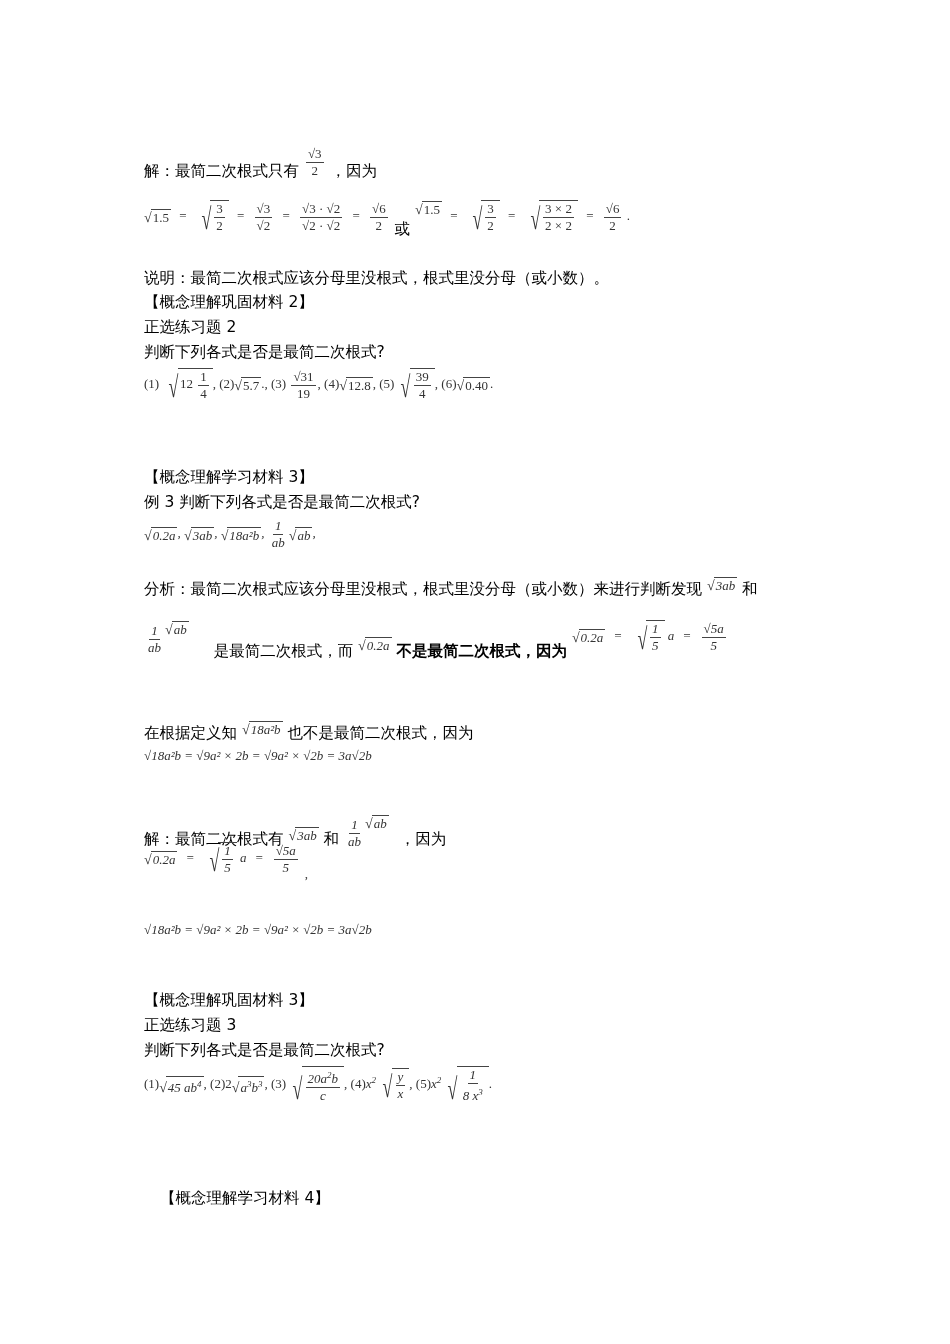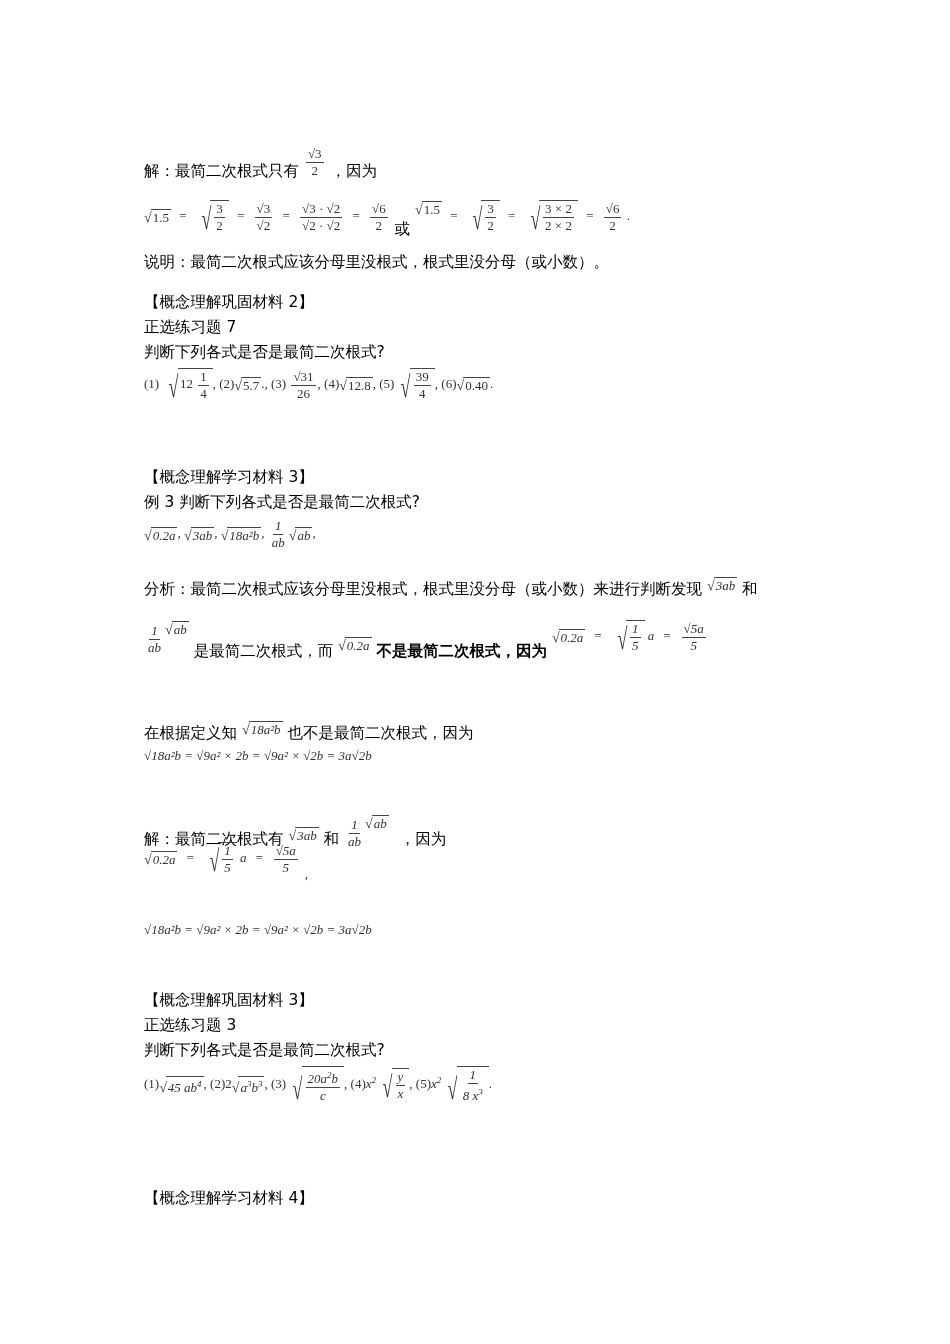--- a/index.html
+++ b/index.html
@@ -97,43 +97,43 @@
       </span>
     <span class="eq">=</span>
     <span class="frac">
         <span class="num">√<span>6</span></span>
         <span class="den">2</span>
       </span>
     <span>.</span>
   </span>
 </div>
 
-<div class="line" style="top:252px;">说明：最简二次根式应该分母里没根式，根式里没分母（或小数）。</div>
+<div class="line" style="top:268px;">说明：最简二次根式应该分母里没根式，根式里没分母（或小数）。</div>
 <div class="line" style="top:292px;">【概念理解巩固材料 2】</div>
-<div class="line" style="top:317px;">正选练习题 7</div>
+<div class="line" style="top:317px;">正选练习题 2</div>
 <div class="line" style="top:342px;">判断下列各式是否是最简二次根式?</div>
 
 <div class="line" style="top:368px; height:44px;">
   <span class="m">
     <span>(1)</span>
     <span class="sqrt">
         <span class="rad big">√</span>
         <span class="under">12 <span class="frac">
             <span class="num">1</span>
             <span class="den">4</span>
           </span></span>
       </span>,
     <span>(2)</span><span class="sqrt">
         <span class="rad">√</span>
         <span class="under">5.7</span>
       </span>.,
     <span>(3)</span>
     <span class="frac">
         <span class="num">√31</span>
-        <span class="den">26</span>
+        <span class="den">19</span>
       </span>,
     <span>(4)</span><span class="sqrt">
         <span class="rad">√</span>
         <span class="under">12.8</span>
       </span>,
     <span>(5)</span><span class="sqrt">
         <span class="rad big">√</span>
         <span class="under"><span class="frac">
             <span class="num">39</span>
             <span class="den">4</span>
@@ -183,21 +183,21 @@
 </div>
 
 <div class="line" style="top:620px; height:46px;">
   <span class="m mi" style="vertical-align:4px;"><span class="frac">
         <span class="num">1</span>
         <span class="den">ab</span>
       </span><span class="sqrt" style="vertical-align:8px;">
         <span class="rad">√</span>
         <span class="under">ab</span>
       </span></span>
-  <span style="vertical-align:-10px;">是最简二次根式，而</span>
+  <span style="vertical-align:-10px;margin-left:20px;">是最简二次根式，而</span>
   <span class="m mi" style="vertical-align:-2px;"><span class="sqrt">
         <span class="rad">√</span>
         <span class="under">0.2a</span>
       </span></span>
   <span style="vertical-align:-10px;font-weight:bold;">不是最简二次根式，因为</span>
   <span class="m mi" style="vertical-align:6px;">
     <span class="sqrt">
         <span class="rad">√</span>
         <span class="under">0.2a</span>
       </span>
@@ -301,13 +301,13 @@
     <span>(5)</span><span class="mi">x<sup>2</sup></span><span class="sqrt mi">
         <span class="rad big">√</span>
         <span class="under"><span class="frac">
             <span class="num">1</span>
             <span class="den">8 x<sup>3</sup></span>
           </span></span>
       </span>.
   </span>
 </div>
 
-<div class="line" style="top:1188px;">【概念理解学习材料 4】</div>
+<div class="line" style="top:1188px;margin-left:16px;">【概念理解学习材料 4】</div>
 
 </body></html>

